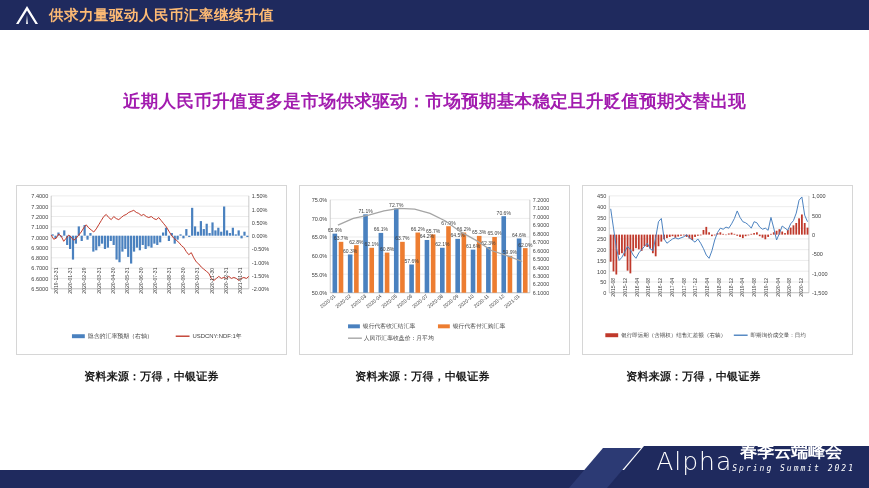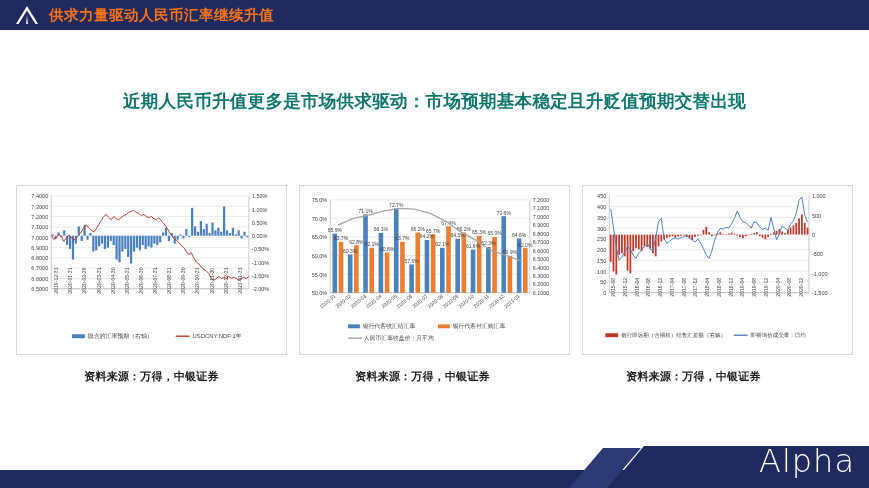--- a/index.html
+++ b/index.html
@@ -8,27 +8,27 @@
     font-family:"Liberation Sans","DejaVu Sans",sans-serif;
     position:relative;
   }
   
   .header-bar{
     position:absolute;left:0;top:0;width:869px;height:30px;
     background:#1f2a5e;display:flex;align-items:center;
   }
   .logo-mark{width:26px;height:22px;margin-left:14px;flex:0 0 auto;}
   .header-title{
-    color:#f97316;font-size:14.5px;font-weight:bold;margin-left:9px;
+    color:#fdba74;font-size:14.5px;font-weight:bold;margin-left:9px;
     letter-spacing:.5px;white-space:nowrap;
   }
   
   .subtitle{
     position:absolute;left:0;top:88px;width:869px;text-align:center;
-    color:#0f766e;font-size:17.5px;font-weight:bold;line-height:27px;
+    color:#a21caf;font-size:17.5px;font-weight:bold;line-height:27px;
     letter-spacing:.3px;
   }
   .subtitle .ln{display:block;}
   
   .charts-row{
     position:absolute;left:0;top:185px;width:869px;height:172px;
     display:flex;justify-content:space-between;padding:0 16px;
     box-sizing:border-box;
   }
   .chart-card{
@@ -50,21 +50,21 @@
     position:absolute;left:0;bottom:0;width:869px;height:18px;background:#1f2a5e;
   }
   .footer-brand{
     position:absolute;right:0;bottom:0;width:300px;height:60px;overflow:hidden;
   }
   .brand-inner{
     position:absolute;right:14px;bottom:14px;display:flex;align-items:flex-end;
     color:#ffffff;
   }
   .brand-alpha{
-    font-size:32px;letter-spacing:1px;line-height:25px;font-weight:300;
+    font-size:25px;letter-spacing:1px;line-height:25px;font-weight:300;
     font-family:"DejaVu Sans",sans-serif;
   }
   .brand-cn{font-size:17px;font-weight:bold;line-height:20px;margin-left:8px;}
   .brand-en{
     font-size:8px;letter-spacing:2px;line-height:10px;margin-top:2px;
     font-family:"DejaVu Sans Mono",monospace;font-style:italic;
   }
   .brand-right{display:flex;flex-direction:column;align-items:flex-start;}
   text{font-family:"Liberation Sans","DejaVu Sans",sans-serif;}
 </style>
@@ -469,14 +469,18 @@
 </div>
 
 <div class="footer-band"></div>
 <div class="footer-brand">
   <svg viewBox="0 0 300 60" style="position:absolute;left:0;top:0;width:300px;height:60px;">
     <polygon points="40,60 75,18 300,18 300,60" fill="#1f2a5e"></polygon>
     <polygon points="0,60 38,60 72,20 34,20" fill="#2c3a74"></polygon>
   </svg>
   <div class="brand-inner">
     <span class="brand-alpha">Alpha</span>
+    <span class="brand-right">
+      <span class="brand-cn">春季云端峰会</span>
+      <span class="brand-en">Spring Summit 2021</span>
+    </span>
   </div>
 </div>
 
 </body></html>

